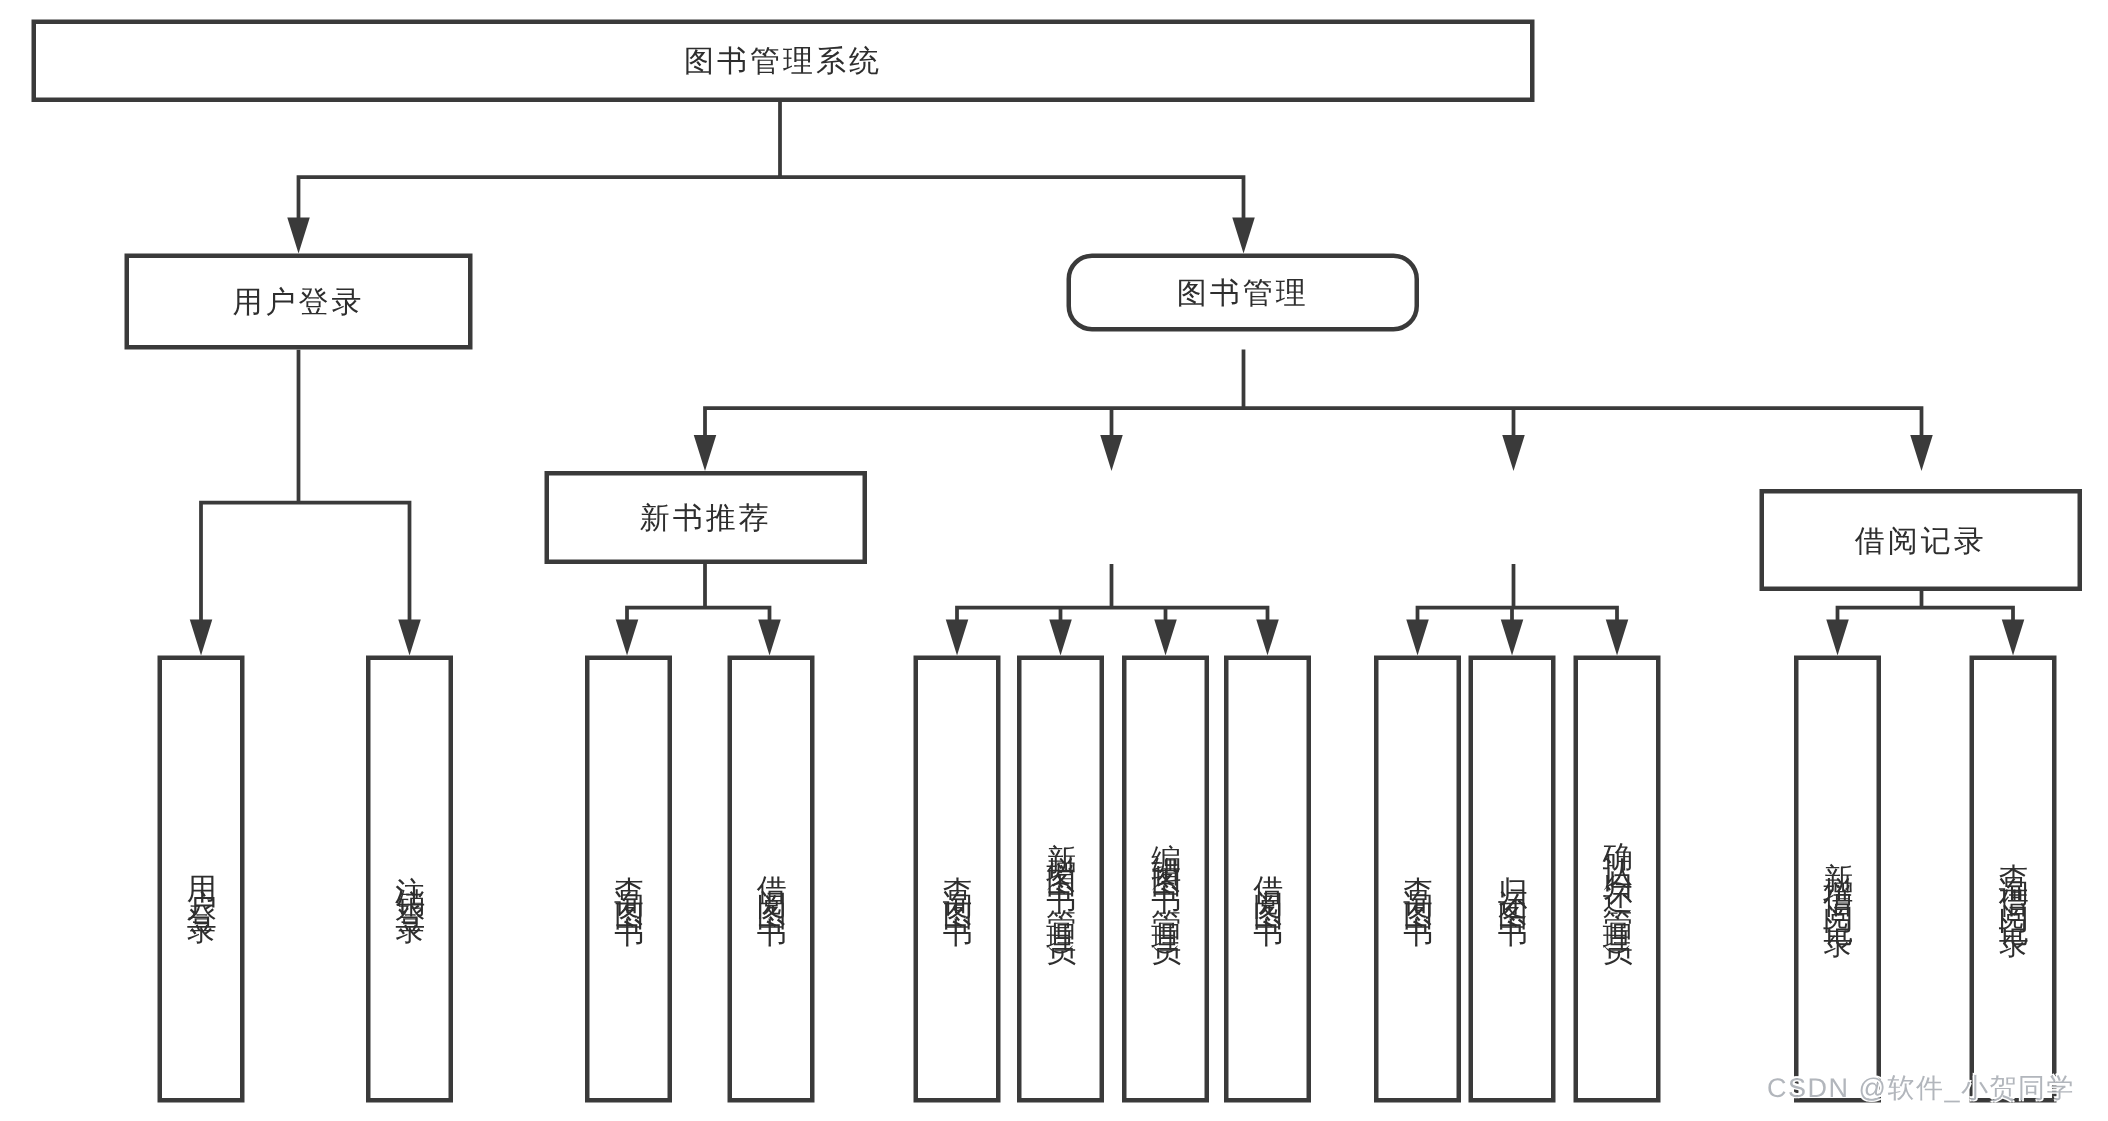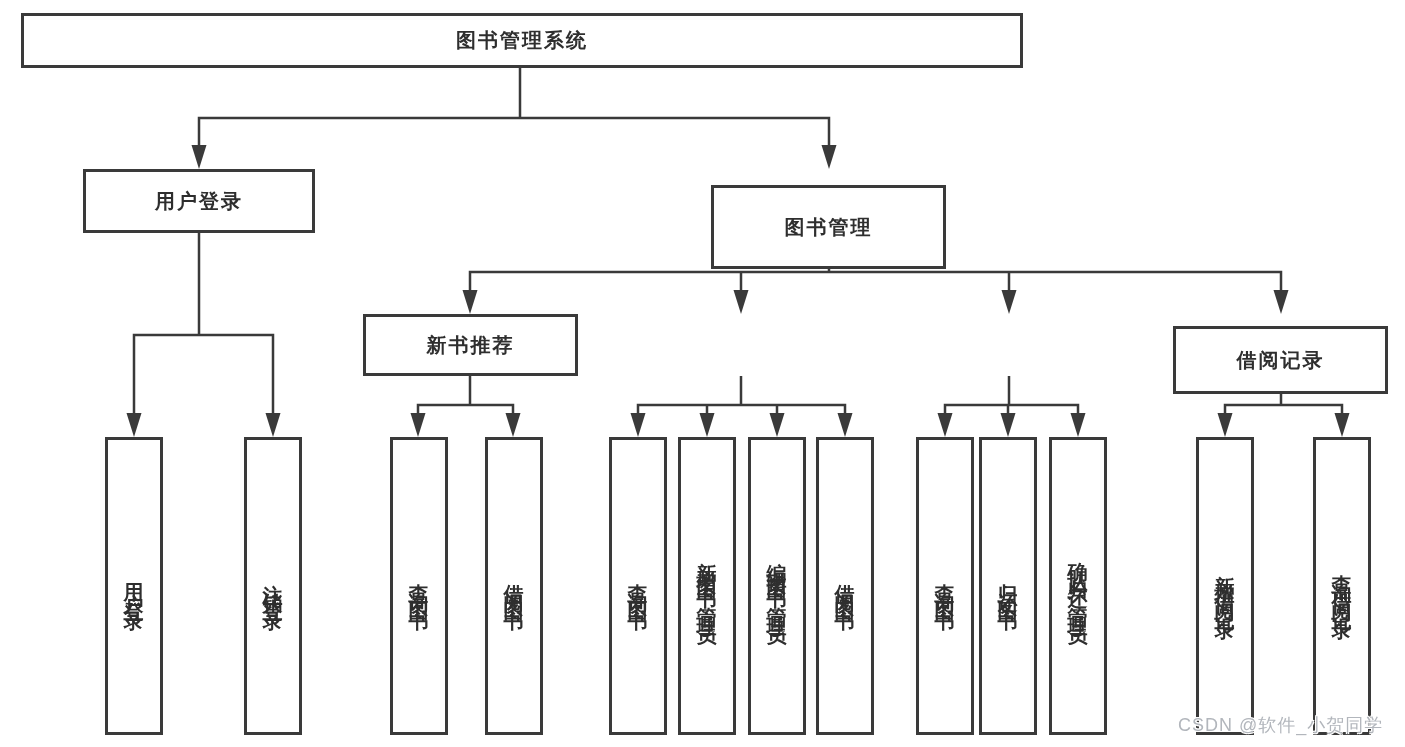--- a/index.html
+++ b/index.html
@@ -7,21 +7,21 @@
     width:1405px;height:747px;position:relative;background:#ffffff;overflow:hidden;
     font-family:"Liberation Sans",sans-serif;
   }
   .stage{position:absolute;left:0;top:0;width:1405px;height:747px;}
   svg.connectors{position:absolute;left:0;top:0;z-index:0;}
   .node{
     position:absolute;z-index:1;box-sizing:border-box;
     background:var(--box_bg,#ffffff);
     border:3px solid var(--line,#3a3a3a);
     color:var(--text,#2e2e2e);
-    display:flex;align-items:center;justify-content:center;font-weight:bold;
+    display:flex;align-items:center;justify-content:center;
   }
   .hbox{font-size:20px;letter-spacing:2px;white-space:nowrap;}
   .vbox{
     writing-mode:vertical-rl;text-orientation:mixed;
     font-size:20px;letter-spacing:9px;line-height:1;
   }
   .watermark{
     position:absolute;z-index:2;left:1178px;top:713px;
     font-size:18px;letter-spacing:1px;white-space:nowrap;
     color:var(--watermark,#b2b6bc);
@@ -62,21 +62,21 @@
       <polygon points="1000.5,413 1015.5,413 1008,437"></polygon>
       <polygon points="1070.5,413 1085.5,413 1078,437"></polygon>
       <polygon points="1217.5,413 1232.5,413 1225,437"></polygon>
       <polygon points="1334.5,413 1349.5,413 1342,437"></polygon>
     </g>
   </svg>
 
   <div class="node hbox" style="left:21px;top:13px;width:1002px;height:55px;">图书管理系统</div>
 
   <div class="node hbox" style="left:83px;top:169px;width:232px;height:64px;">用户登录</div>
-  <div class="node hbox" style="left:711px;top:185px;width:235px;height:84px;">图书管理</div>
+  <div class="node hbox" style="left:711px;top:169px;width:235px;height:52px;border-radius:17px;">图书管理</div>
 
   <div class="node hbox" style="left:363px;top:314px;width:215px;height:62px;">新书推荐</div>
   <div class="node hbox" style="left:1173px;top:314px;width:215px;height:68px;margin-top:12px;">借阅记录</div>
 
   <div class="node vbox" style="left:105px;top:437px;width:58px;height:298px;">用户登录</div>
   <div class="node vbox" style="left:244px;top:437px;width:58px;height:298px;">注销登录</div>
 
   <div class="node vbox" style="left:390px;top:437px;width:58px;height:298px;">查询图书</div>
   <div class="node vbox" style="left:485px;top:437px;width:58px;height:298px;">借阅图书</div>
 

